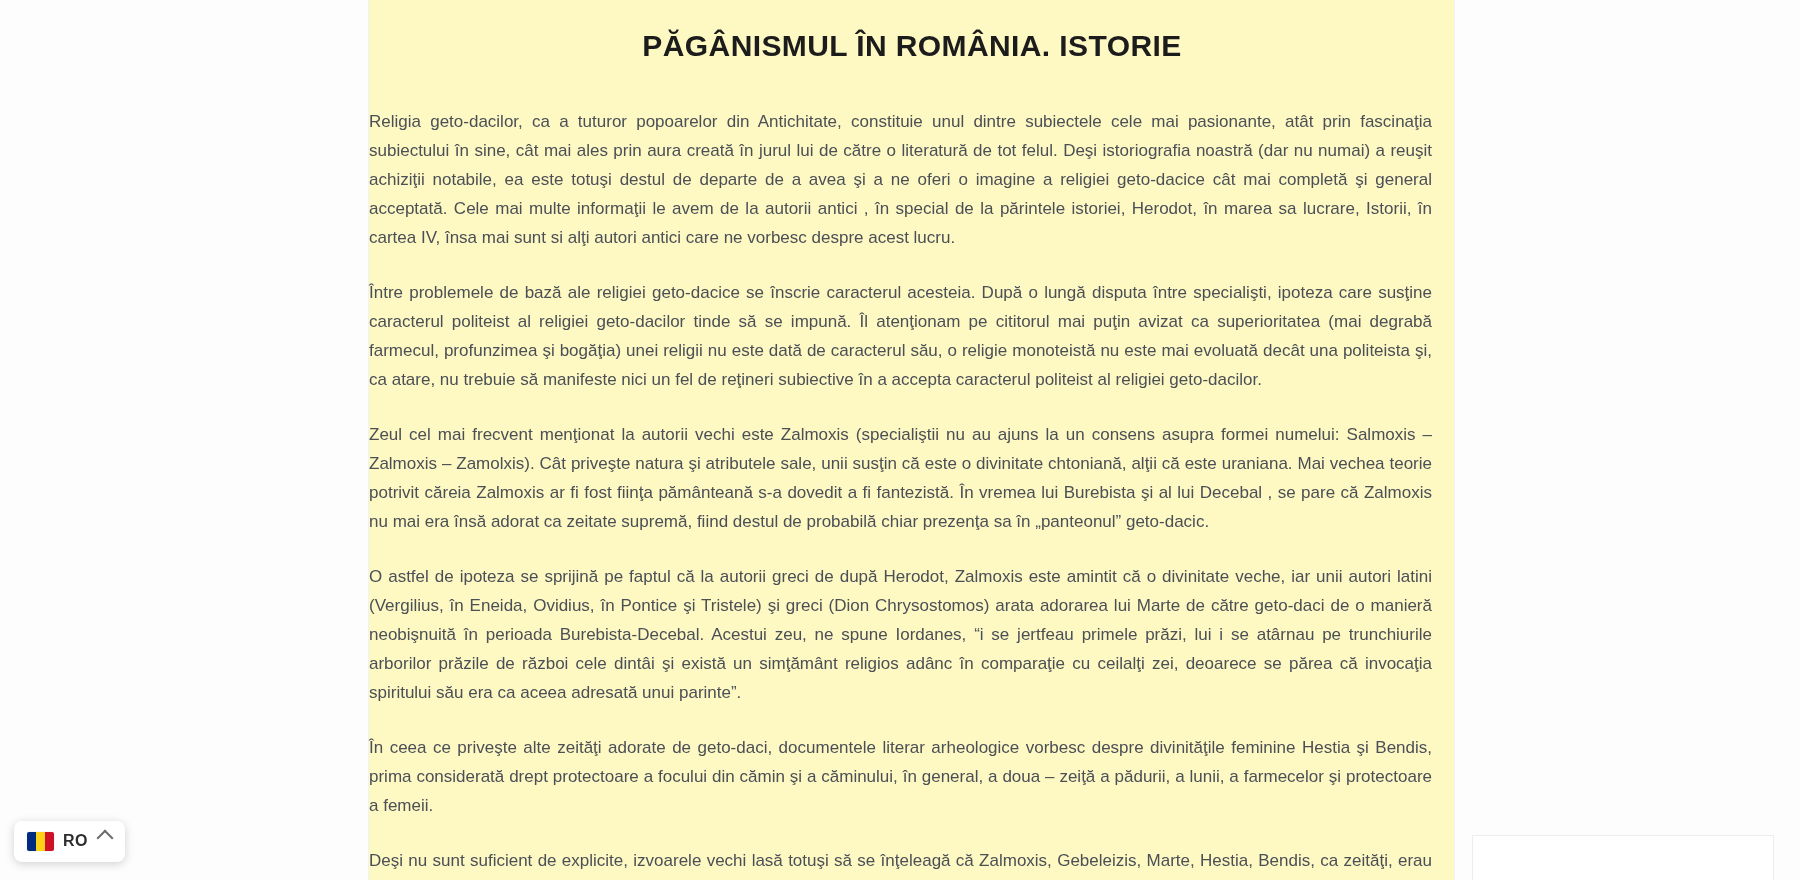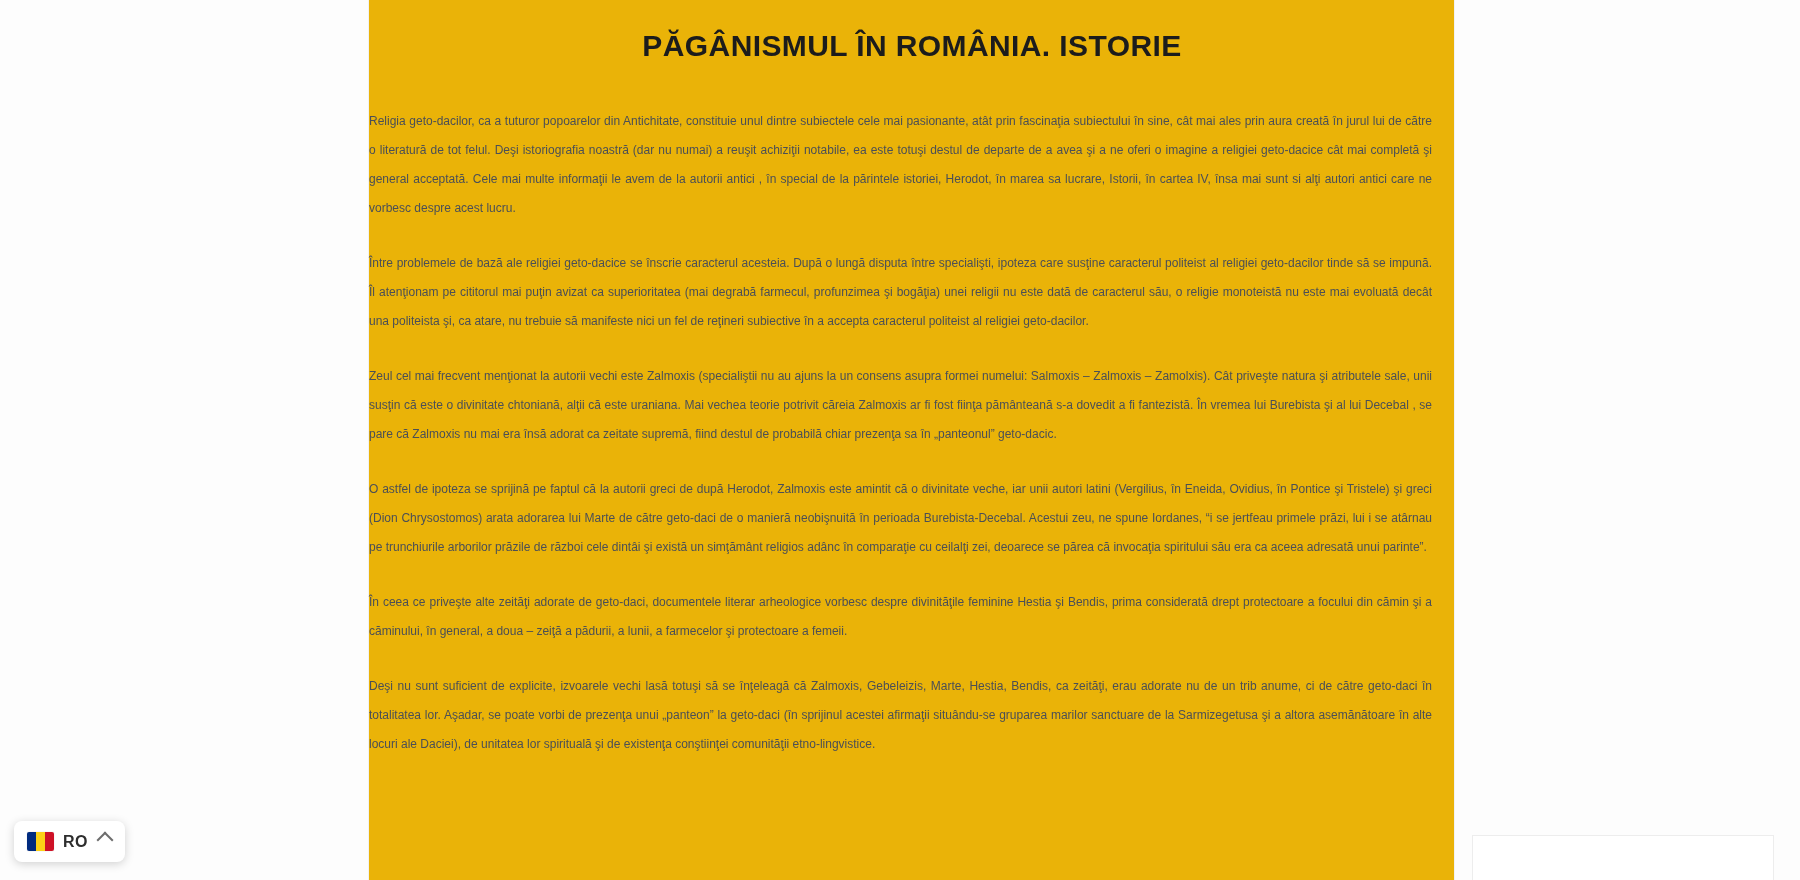--- a/index.html
+++ b/index.html
@@ -12,21 +12,21 @@
     height: 880px;
     overflow: hidden;
     font-family: "Liberation Sans", sans-serif;
     position: relative;
   }
 
   #page {
     position: relative;
     width: 1800px;
     height: 880px;
-    background: #eab308;
+    background: #fef9c3;
     overflow: hidden;
   }
 
   
   .gutter {
     position: absolute;
     top: 0;
     bottom: 0;
     width: 368px;
     background: #fdfdfd;
@@ -63,34 +63,34 @@
     line-height: 1.3;
   }
 
   .article-body {
     margin-top: 42px;
     padding: 0 23px 0 0;
   }
 
   .article-body p {
     margin: 0 0 26px 0;
-    font-size: 12px;
+    font-size: 17px;
     line-height: 29px;
     color: #4b4f56;
     text-align: justify;
     font-family: "Liberation Sans", sans-serif;
   }
 
   
   .lang-switcher {
     position: absolute;
     left: 14px;
     bottom: 18px;
     display: flex;
-    align-items: center;
+    align-items: flex-start;
     gap: 9px;
     background: #ffffff;
     border-radius: 8px;
     box-shadow: 0 2px 10px rgba(0,0,0,0.18);
     padding: 11px 14px 11px 13px;
     z-index: 30;
     cursor: pointer;
   }
   .flag {
     width: 27px;

